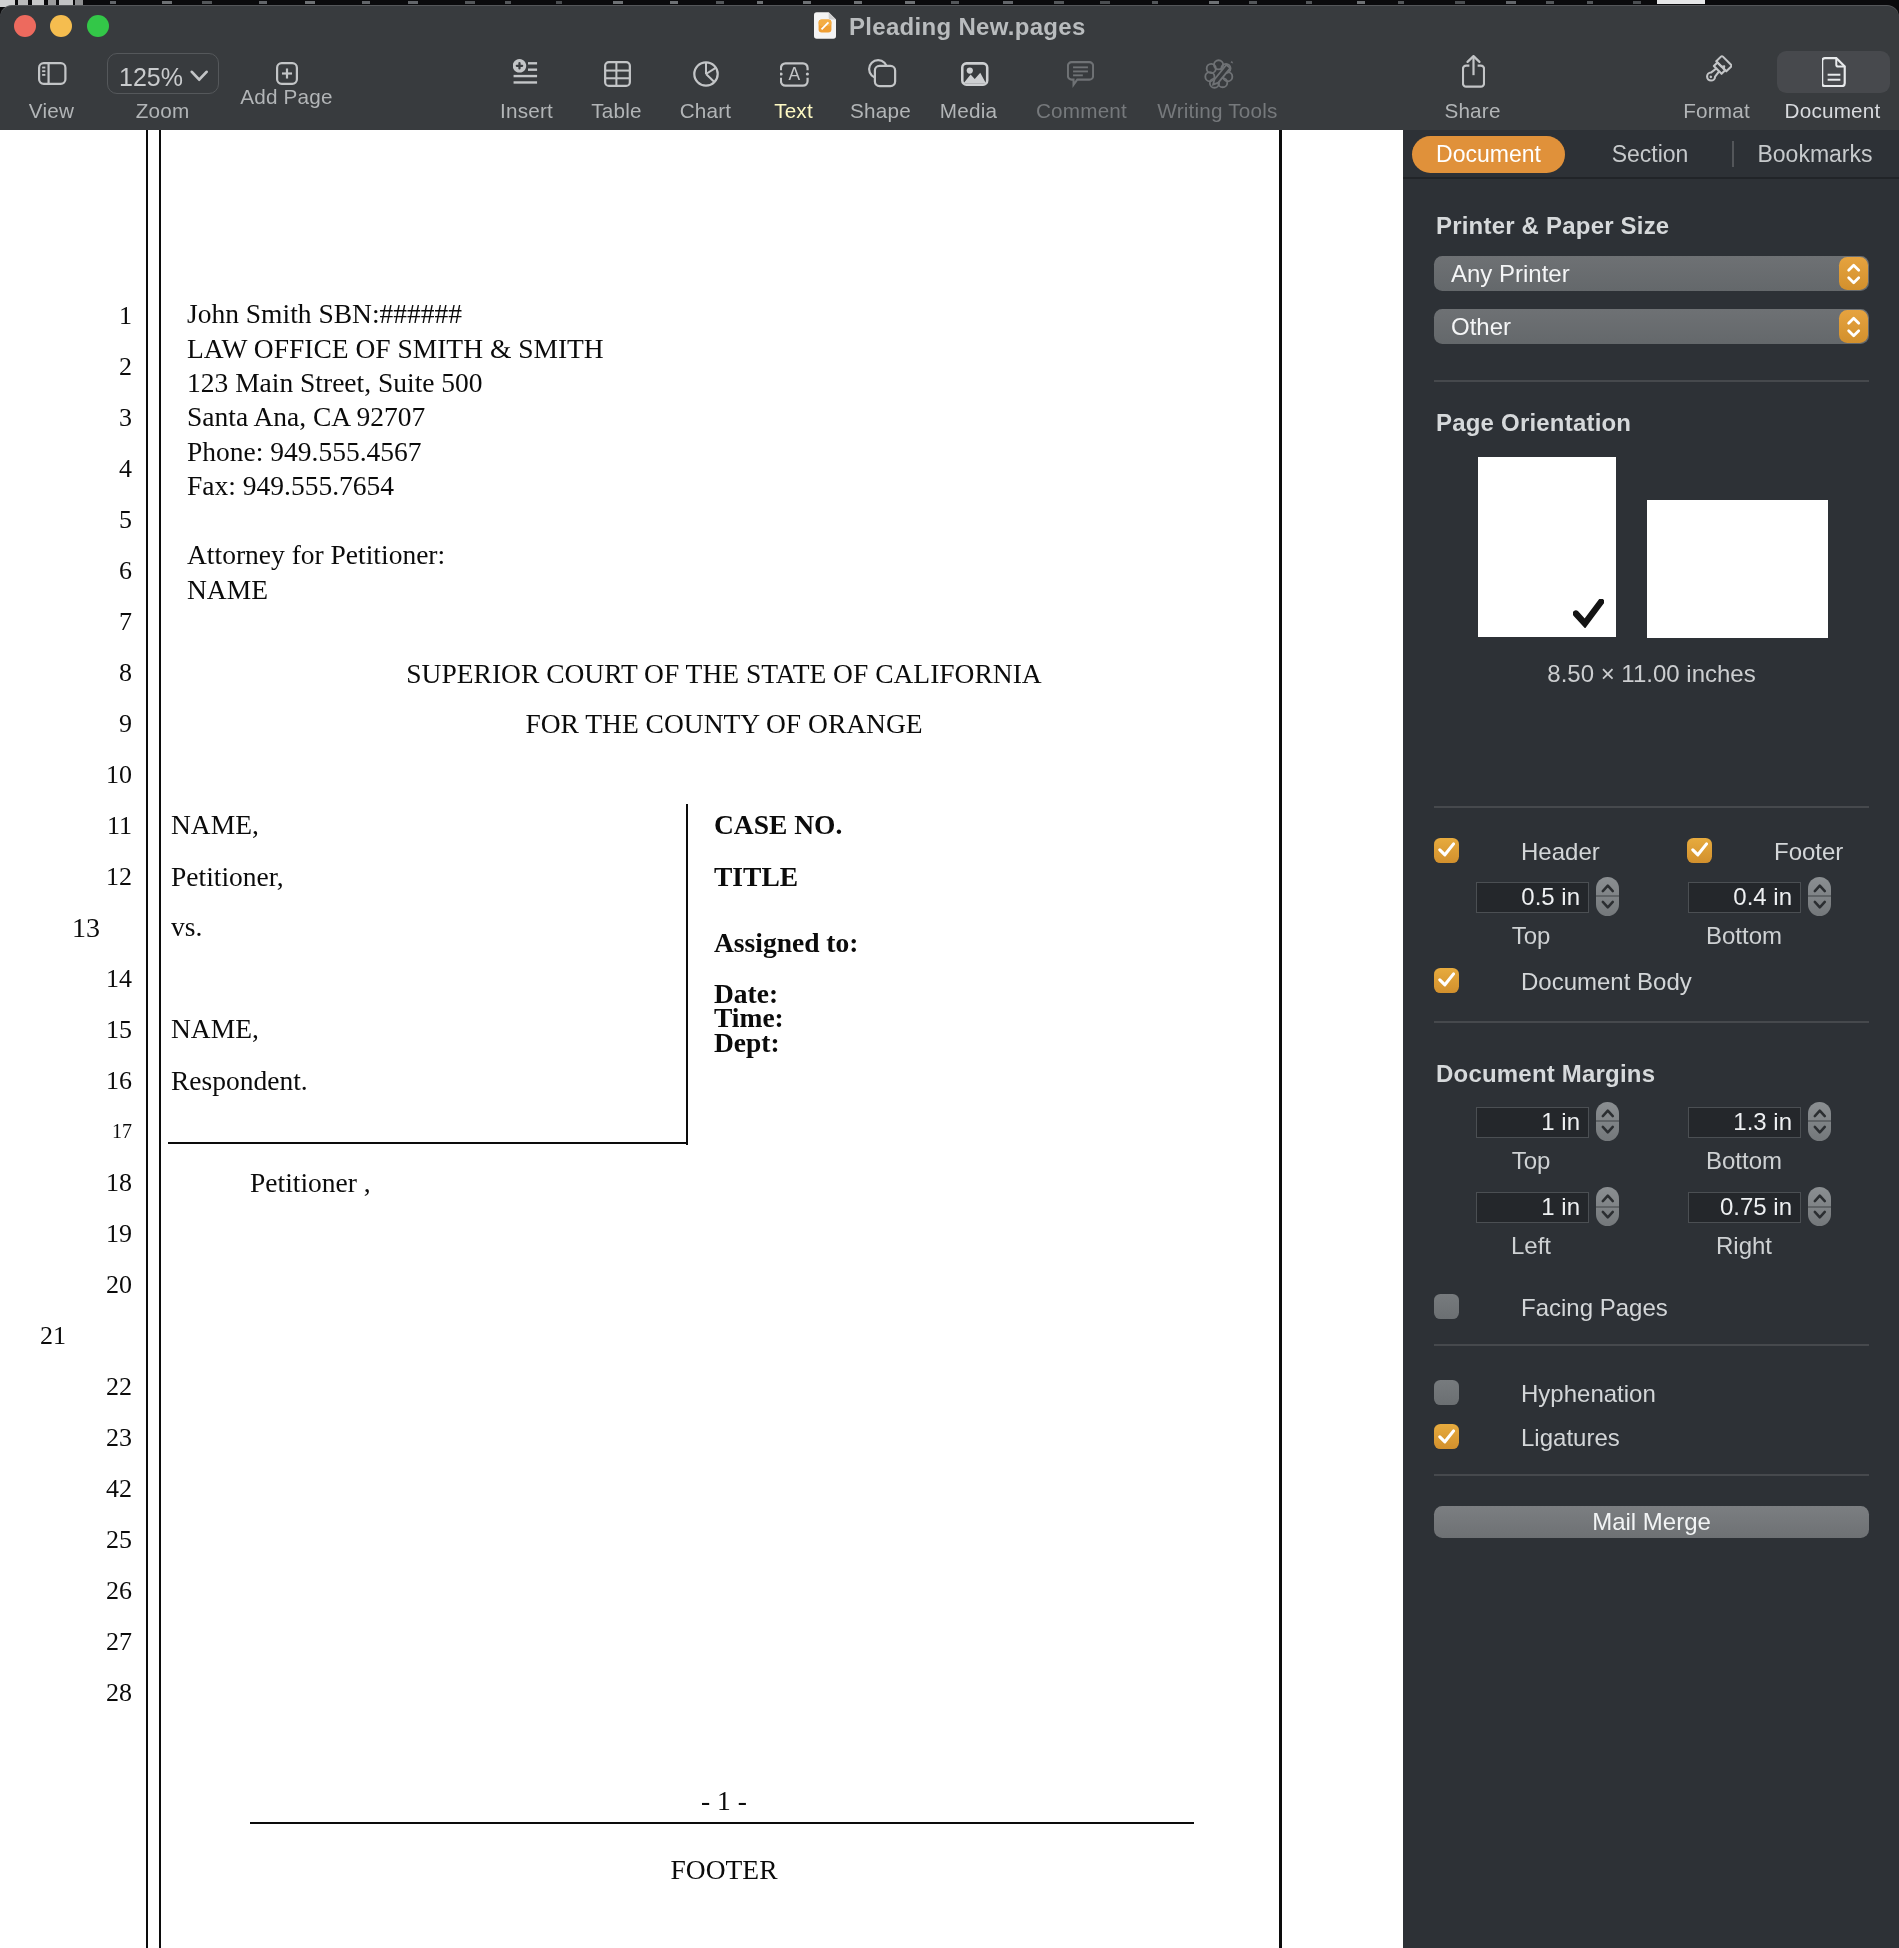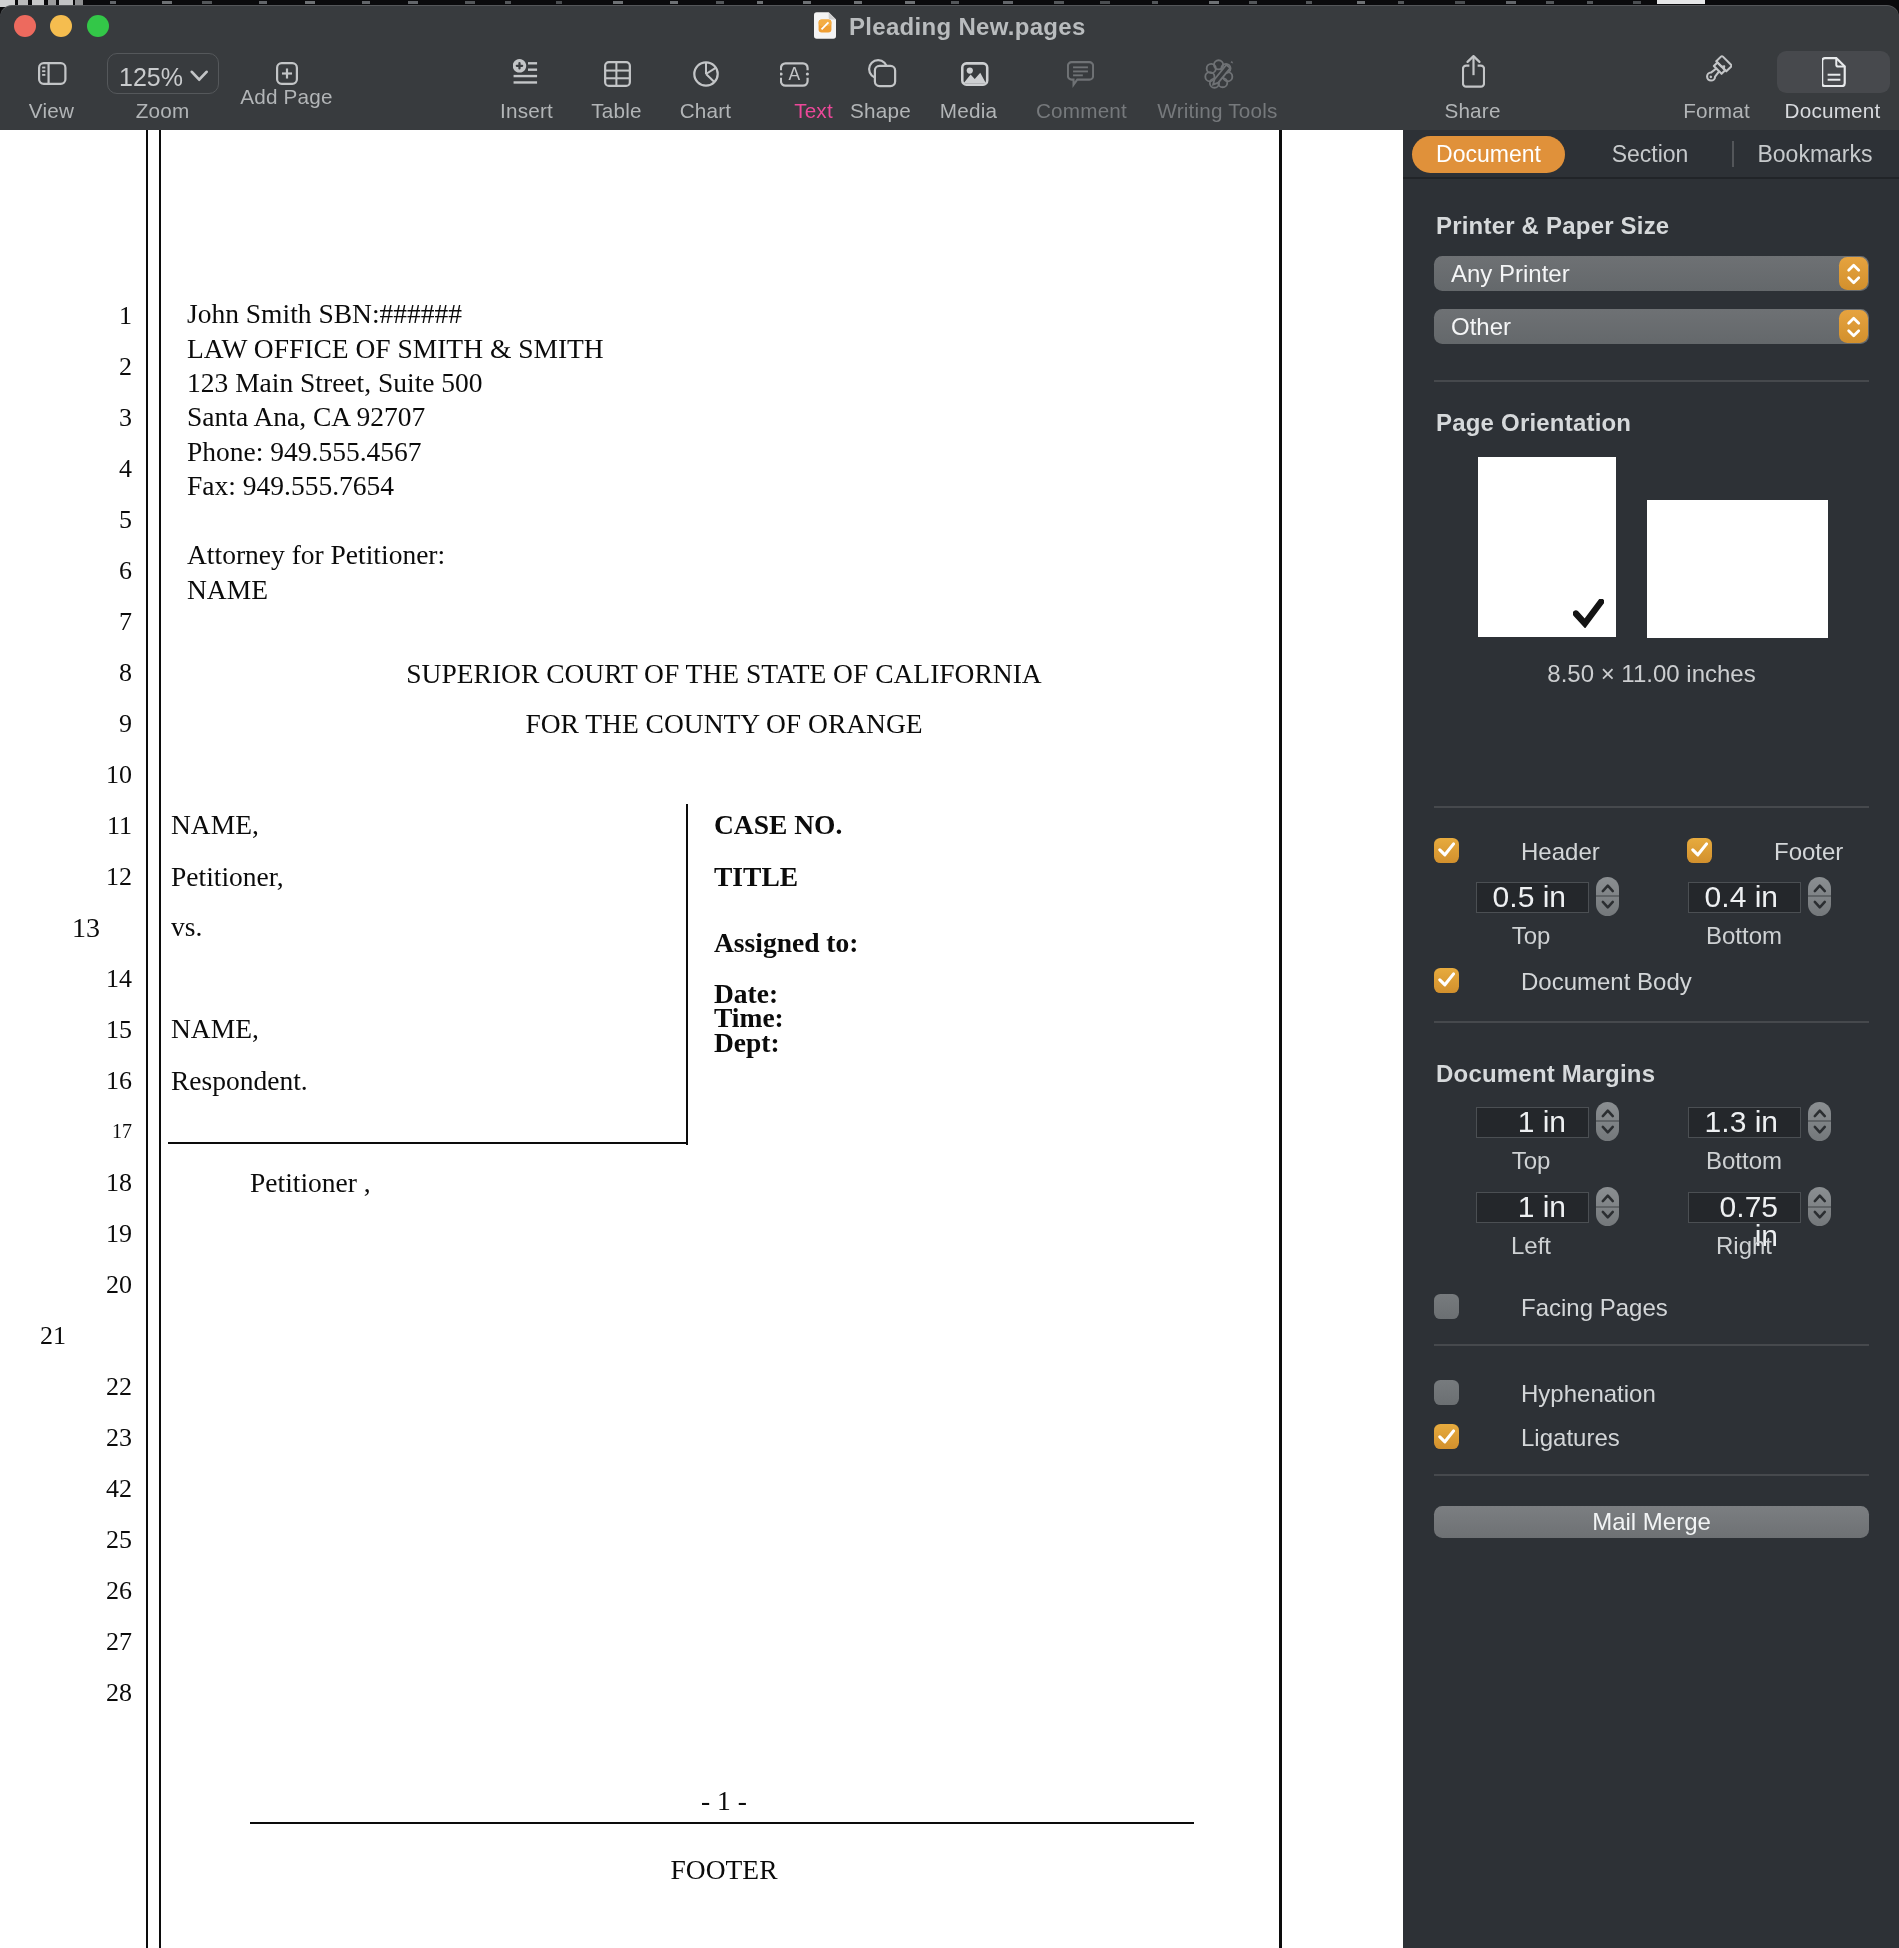--- a/index.html
+++ b/index.html
@@ -3,21 +3,21 @@
 <style>
 html,body{margin:0;padding:0;}
 body{width:1899px;height:1949px;position:relative;overflow:hidden;background:#0a0a0c;
  font-family:"Liberation Sans",sans-serif;}
 .abs{position:absolute;}
 .tlbl{position:absolute;font-size:20.7px;color:#b2b5b7;text-align:center;letter-spacing:0.2px;}
 .serif{font-family:"Liberation Serif",serif;color:#0b0b0b;white-space:nowrap;}
 .sbt{position:absolute;font-size:24px;color:#d3d6d8;white-space:nowrap;margin-left:48px;}
 .sbh{position:absolute;font-size:24px;font-weight:bold;color:#d6d9db;white-space:nowrap;letter-spacing:0.2px}
 .inp{position:absolute;background:#24272b;border:1.8px solid #4b4f53;box-sizing:border-box;
- color:#eef0f2;font-size:30px;text-align:right;padding-right:22px;line-height:28.5px;}
+ color:#eef0f2;font-size:24px;text-align:right;padding-right:8px;line-height:28.5px;}
 .step{position:absolute;width:23px;height:39px;border-radius:12px;overflow:hidden;}
 .cb{position:absolute;width:25px;height:25px;border-radius:6.4px;}
 .dvd{position:absolute;height:1.8px;background:#46494d;}
 </style></head><body>
 <div class="abs" style="left:0px;top:0;width:14.7px;height:7.3px;background:#cfd0d1"></div>
 <div class="abs" style="left:18.4px;top:0;width:10px;height:7.3px;background:#b9babb"></div>
 <div class="abs" style="left:32px;top:0;width:12px;height:7.3px;background:#c7c8c9"></div>
 <div class="abs" style="left:48px;top:0;width:8.3px;height:6.4px;background:#9b9c9d"></div>
 <div class="abs" style="left:59px;top:0;width:13.8px;height:6.4px;background:#c2c3c4"></div>
 <div class="abs" style="left:75px;top:0;width:8.3px;height:5.5px;background:#8f9091"></div>
@@ -107,21 +107,21 @@
 <line x1="14" y1="14" x2="23" y2="22.6" stroke="#c3c5c7" stroke-width="2.2"></line>
 <line x1="14" y1="14" x2="24.8" y2="7.2" stroke="#c3c5c7" stroke-width="2.2"></line>
 </svg>
 <div class="tlbl" style="left:623px;top:99px;width:165px;color:#b2b5b7">Chart</div>
 <svg class="abs" style="left:780px;top:62px" width="28.5" height="25" viewBox="0 0 31 27">
 <path d="M6 1.3 L25 1.3 a5 5 0 0 1 5 5 L30 9 M30 17 L30 20.7 a5 5 0 0 1 -5 5 L6 25.7 a5 5 0 0 1 -5 -5 L1 17 M1 9 L1 6.3 a5 5 0 0 1 5 -5" fill="none" stroke="#c3c5c7" stroke-width="2.4"></path>
 <circle cx="1.2" cy="13" r="1.7" fill="#c3c5c7"></circle>
 <circle cx="29.8" cy="13" r="1.7" fill="#c3c5c7"></circle>
 <text x="15.5" y="19.8" font-family="Liberation Sans" font-size="19" fill="#c3c5c7" text-anchor="middle">A</text>
 </svg>
-<div class="tlbl" style="left:731px;top:99px;width:165px;color:#ec4899">Text</div>
+<div class="tlbl" style="left:711px;top:99px;width:165px;color:#fef9c3">Text</div>
 <svg class="abs" style="left:868px;top:59px" width="28.5" height="28.5" viewBox="0 0 31 31">
 <circle cx="11" cy="11" r="9.8" fill="none" stroke="#c3c5c7" stroke-width="2.4"></circle>
 <rect x="7.5" y="7.5" width="22" height="22" rx="5" fill="#383b3e" stroke="#c3c5c7" stroke-width="2.4"></rect>
 </svg>
 <div class="tlbl" style="left:798px;top:99px;width:165px;color:#b2b5b7">Shape</div>
 <svg class="abs" style="left:961px;top:62px" width="27.5" height="24" viewBox="0 0 30 26">
 <rect x="1.4" y="1.4" width="27.2" height="23.2" rx="4.5" fill="none" stroke="#cdcfd1" stroke-width="2.8"></rect>
 <circle cx="9.6" cy="9.2" r="3.4" fill="#cdcfd1"></circle>
 <path d="M2.8 23 L10.5 13.5 L15 18.5 L21 11.5 L27.2 23 Z" fill="#cdcfd1"></path>
 </svg>

